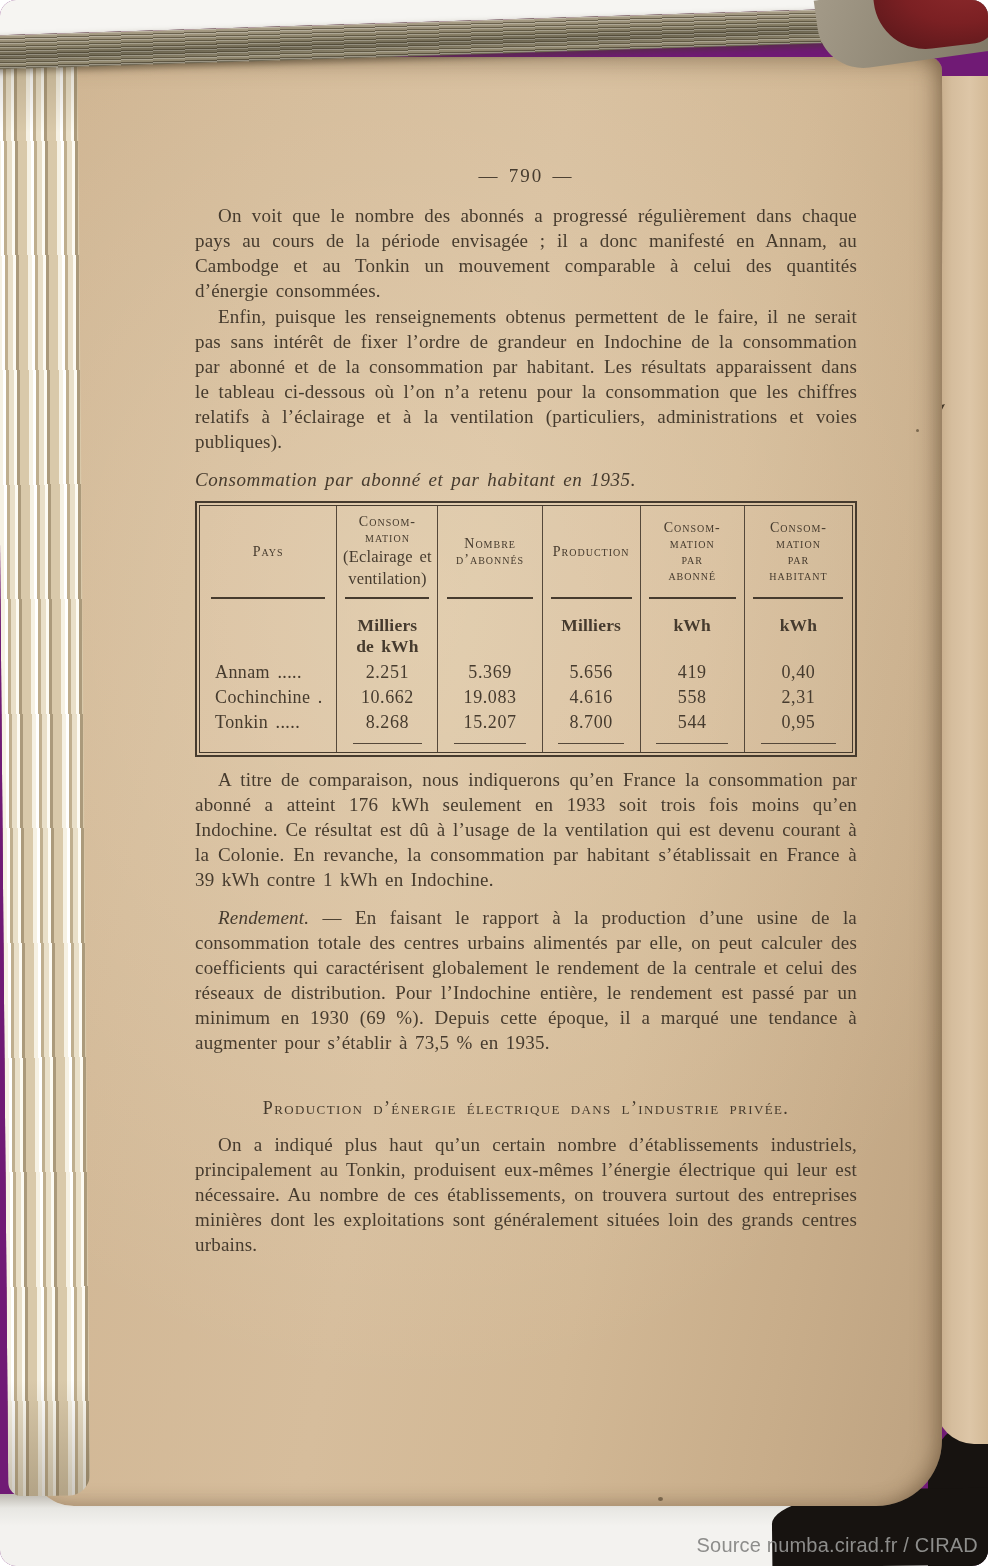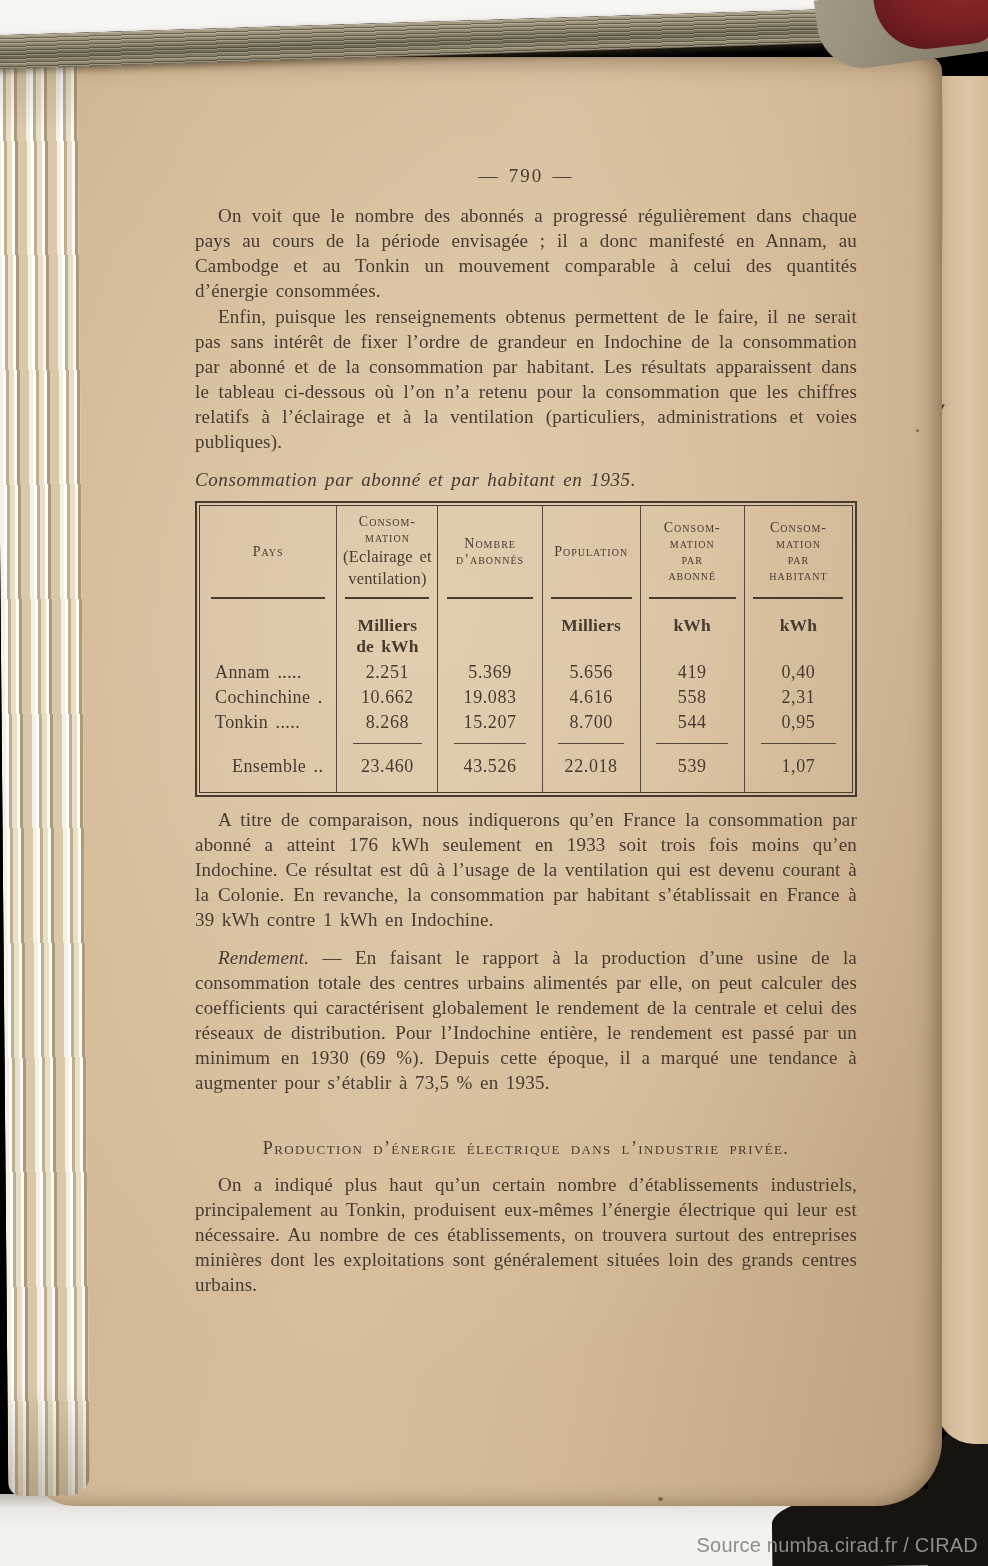--- a/index.html
+++ b/index.html
@@ -13,21 +13,21 @@
     --bed-white:#f3f2ef;
     --source-gray:#8d8d8b;
     --cloth:#988f7d;
     --band-dark:#6e6752;
     --band-light:#a99e87;
     --stripe-cream:#f6f1e3;
     --stripe-tan:#bfae8e;
   }
   *{box-sizing:border-box;margin:0;padding:0;}
   body{background:#ffffff;font-family:"Liberation Serif","DejaVu Serif",serif;}
-  .photo{position:relative;width:988px;height:1566px;margin:0 auto;overflow:hidden;background:#000000;}
+  .photo{position:relative;width:988px;height:1566px;margin:0 auto;overflow:hidden;background:#701a75;border-radius:16px;}
 
   
   .bottom-bed{position:absolute;left:0;top:1494px;width:988px;height:72px;
     background:linear-gradient(to bottom,#bdb9b1 0px,#e7e6e2 14px,var(--bed-white) 32px);}
   
   .black-blob.blob2{position:absolute;left:928px;top:1422px;width:60px;height:144px;
     background:var(--cover-black);border-top-left-radius:46px 62px;}
   .black-blob.blob1{position:absolute;left:772px;top:1489px;width:216px;height:77px;
     background:var(--cover-black);border-top-left-radius:130px 34px;transform:rotate(-0.6deg);}
 
@@ -165,21 +165,21 @@
                   <span class="th-normal">(Eclairage et
 ventilation)</span>
                   <span class="header-rule"></span>
                 </th>
                 <th>
                   <span class="th-sc" style="white-space:pre-line">Nombre
 d’abonnés</span>
                   <span class="header-rule"></span>
                 </th>
                 <th>
-                  <span class="th-sc">Population</span>
+                  <span class="th-sc">Production</span>
                   <span class="header-rule"></span>
                 </th>
                 <th>
                   <span class="th-sc" style="white-space:pre-line">Consom-
 mation
 par
 abonné</span>
                   <span class="header-rule"></span>
                 </th>
                 <th>
@@ -234,28 +234,20 @@
                 <td>
                     <span class="pretotal-rule"></span>
                   </td>
                 <td>
                     <span class="pretotal-rule"></span>
                   </td>
                 <td>
                     <span class="pretotal-rule"></span>
                   </td>
               </tr>
-              <tr class="total">
-                <td class="pays">Ensemble ..</td>
-                <td class="val">23.460</td>
-                <td class="val">43.526</td>
-                <td class="val">22.018</td>
-                <td class="val">539</td>
-                <td class="val">1,07</td>
-              </tr>
             </tbody>
           </table>
         </div>
       </div>
 
       <div class="spacer-after-table"></div>
 
       <p class="para">A titre de comparaison, nous indiquerons qu’en France la consommation par abonné a atteint 176 kWh seulement en 1933 soit trois fois moins qu’en Indochine. Ce résultat est dû à l’usage de la ventilation qui est devenu courant à la Colonie. En revanche, la consommation par habitant s’établissait en France à 39 kWh contre 1 kWh en Indochine.</p>
 
       <p class="para mt"><span class="lead-italic">Rendement.</span><span> — En faisant le rapport à la production d’une usine de la consommation totale des centres urbains alimentés par elle, on peut calculer des coefficients qui caractérisent globalement le rendement de la centrale et celui des réseaux de distribution. Pour l’Indochine entière, le rendement est passé par un minimum en 1930 (69 %). Depuis cette époque, il a marqué une tendance à augmenter pour s’établir à 73,5 % en 1935.</span></p>

